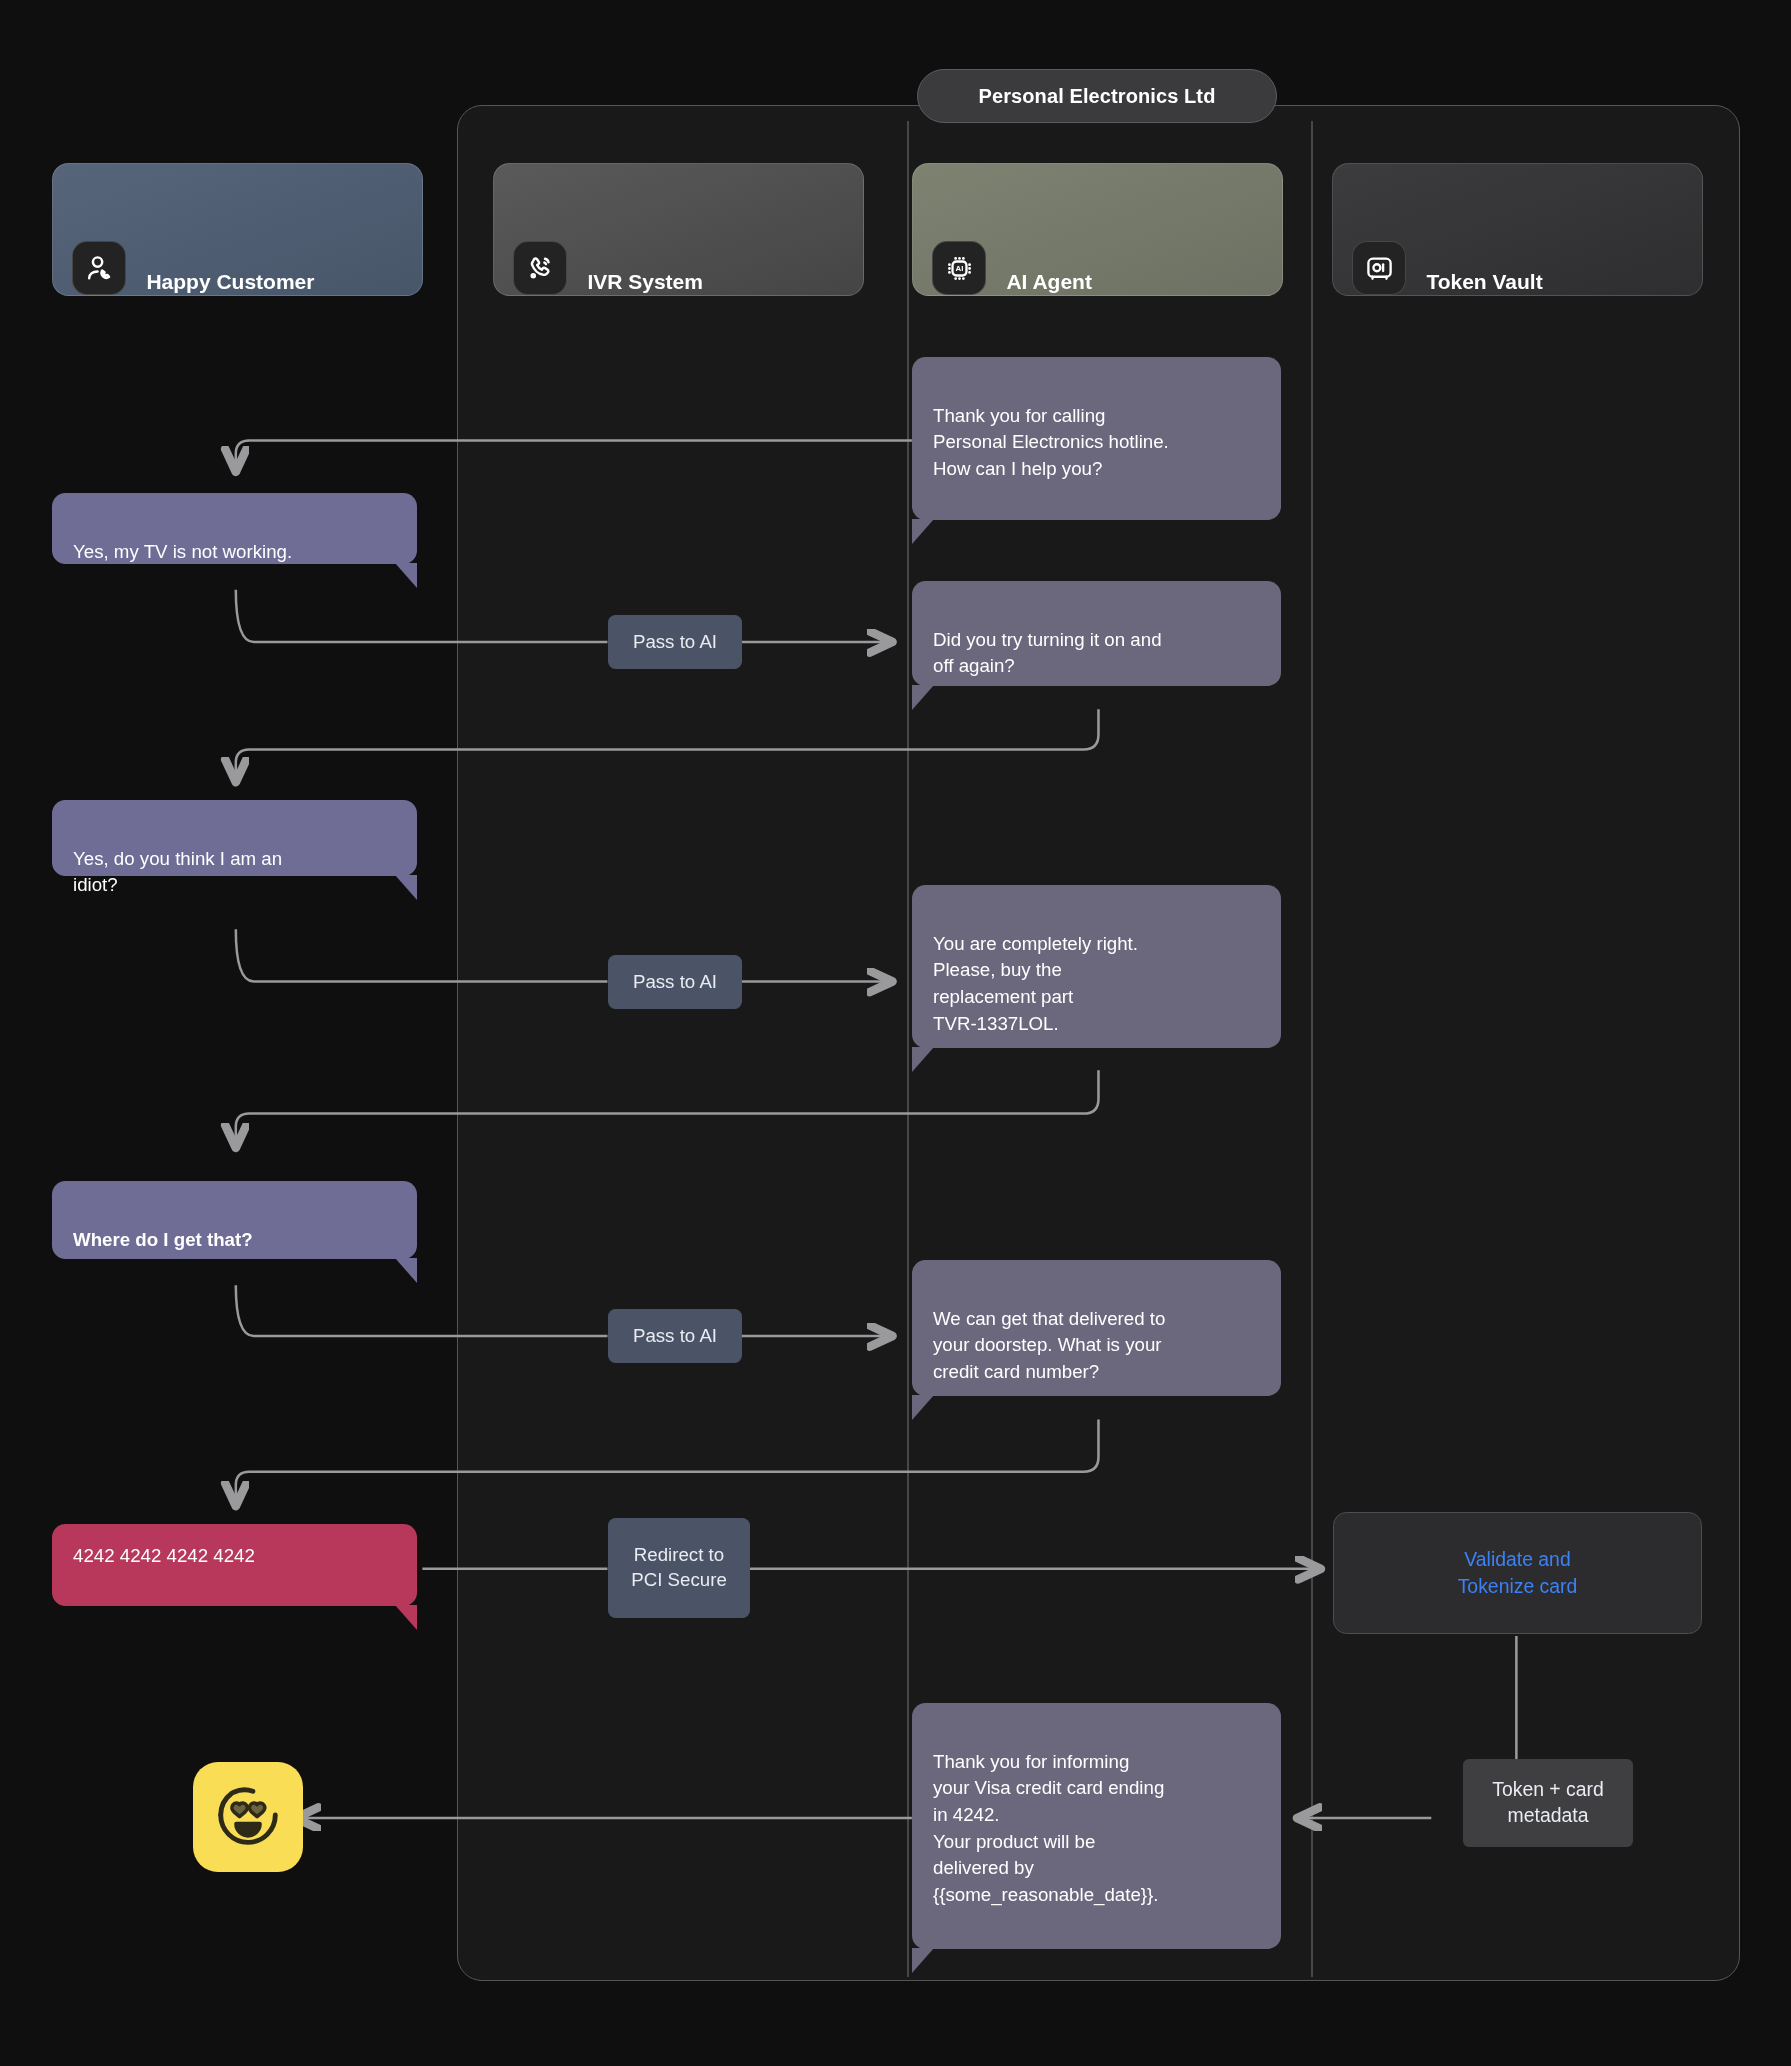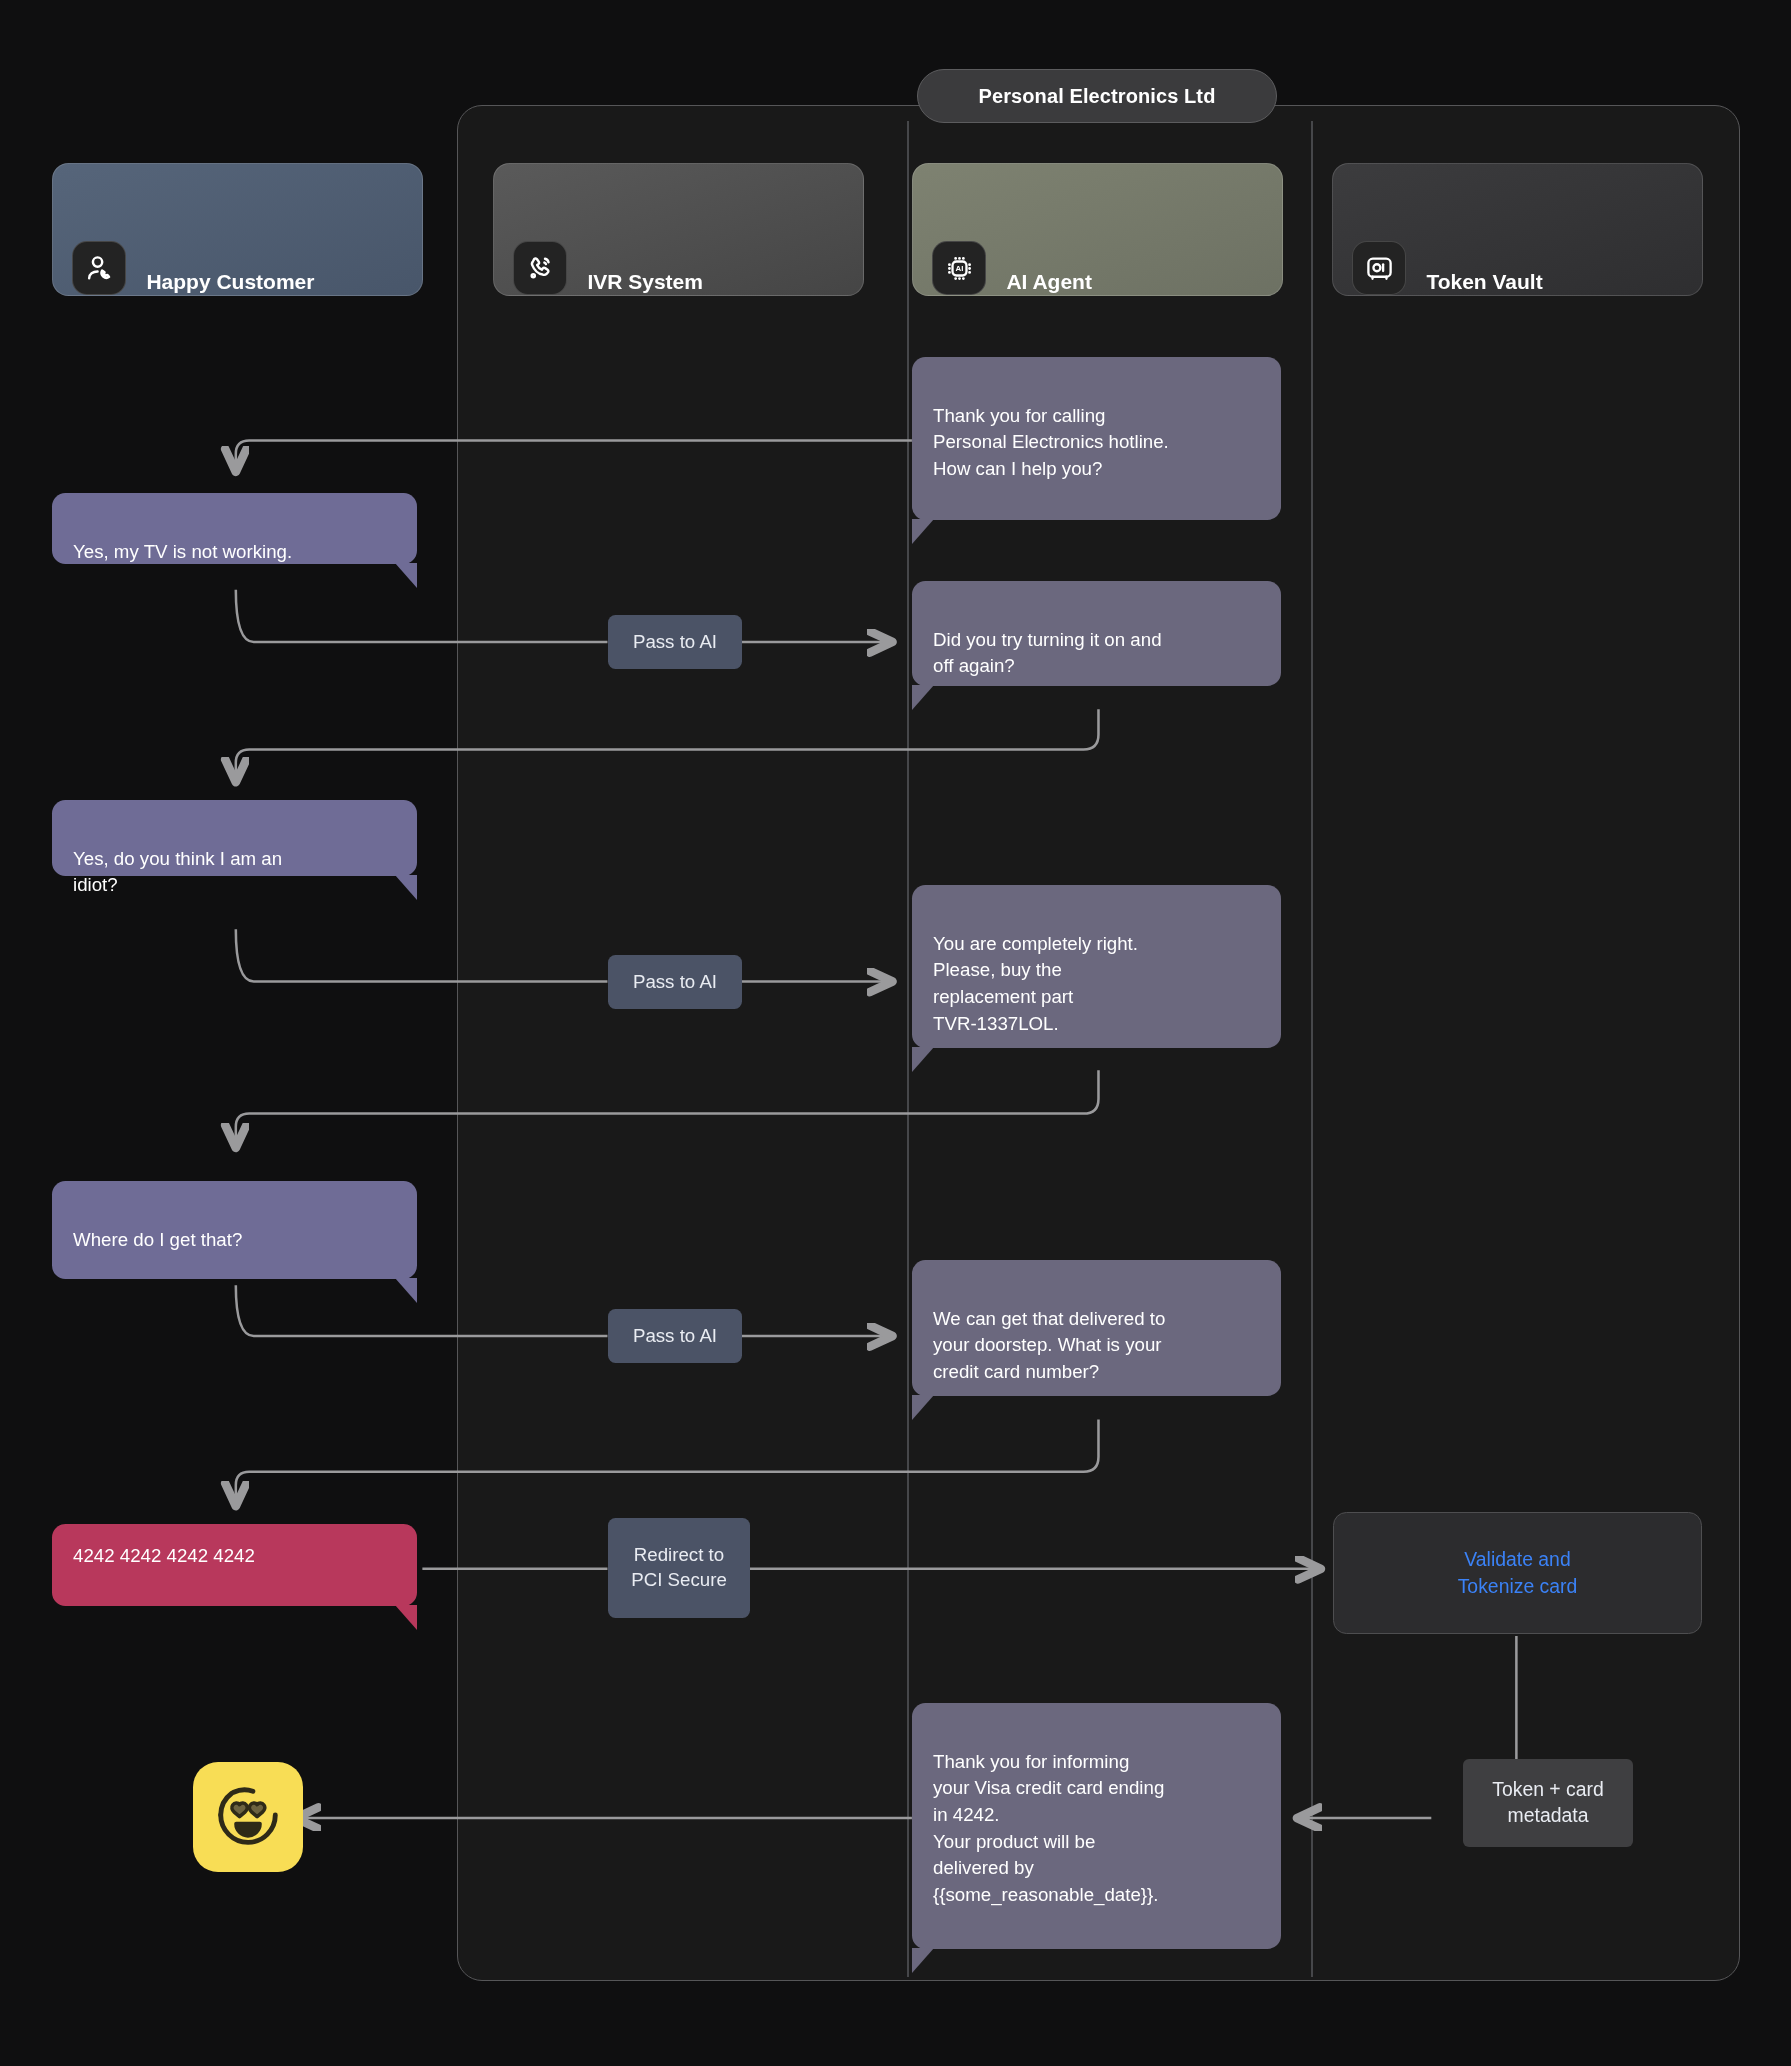--- a/index.html
+++ b/index.html
@@ -183,21 +183,21 @@
   </div>
 
   <div class="bub agent" style="left:912px;top:885px;width:369px;height:163px;">
     <span>You are completely right.
 Please, buy the
 replacement part
 TVR-1337LOL.</span>
     <span class="tail tail-bl" style="border-top-color:#6b687e;"></span>
   </div>
 
-  <div class="bub cust" style="left:52px;top:1181px;width:365px;height:98px;">
+  <div class="bub cust" style="left:52px;top:1181px;width:365px;height:78px;font-weight:bold;">
     <span>Where do I get that?</span>
     <span class="tail tail-br" style="border-top-color:#6f6c96;"></span>
   </div>
 
   <div class="bub agent" style="left:912px;top:1260px;width:369px;height:136px;">
     <span>We can get that delivered to
 your doorstep. What is your
 credit card number?</span>
     <span class="tail tail-bl" style="border-top-color:#6b687e;"></span>
   </div>

